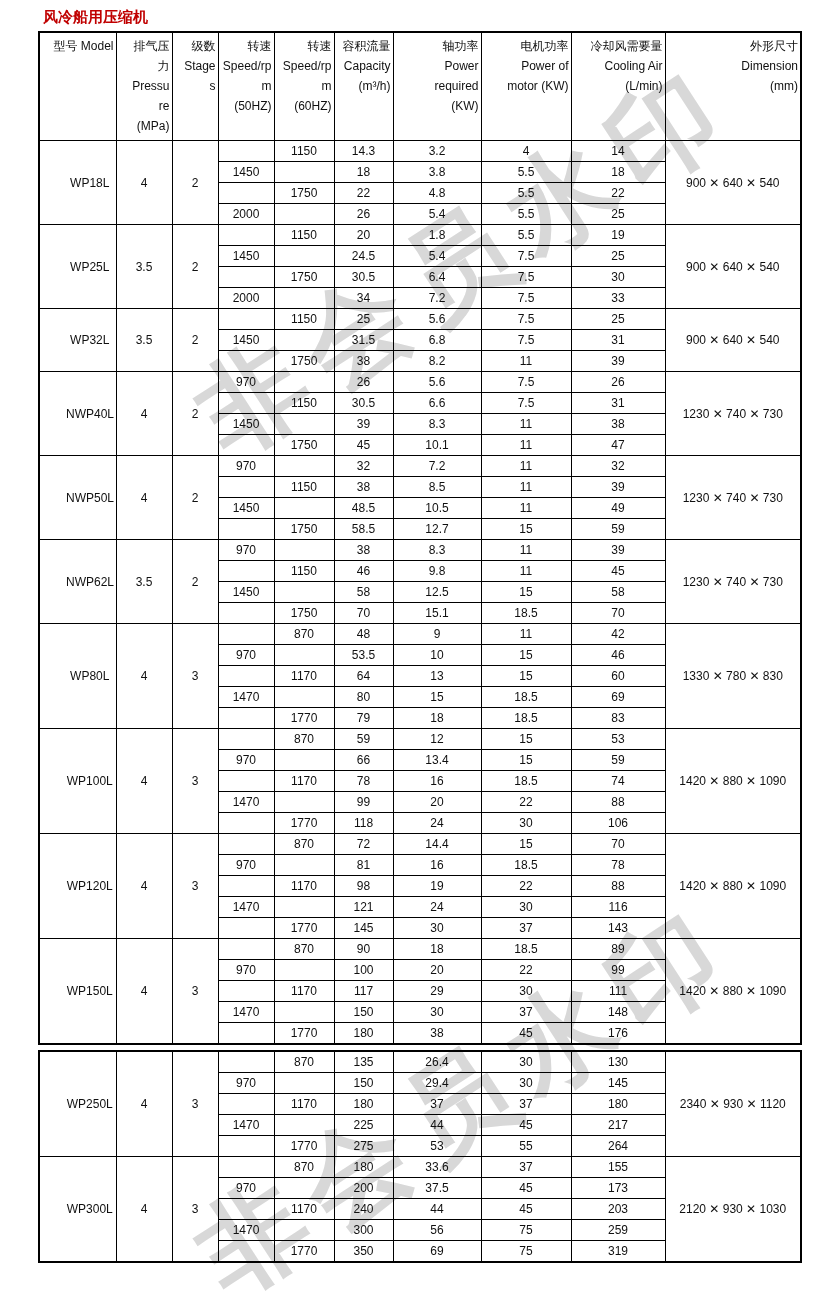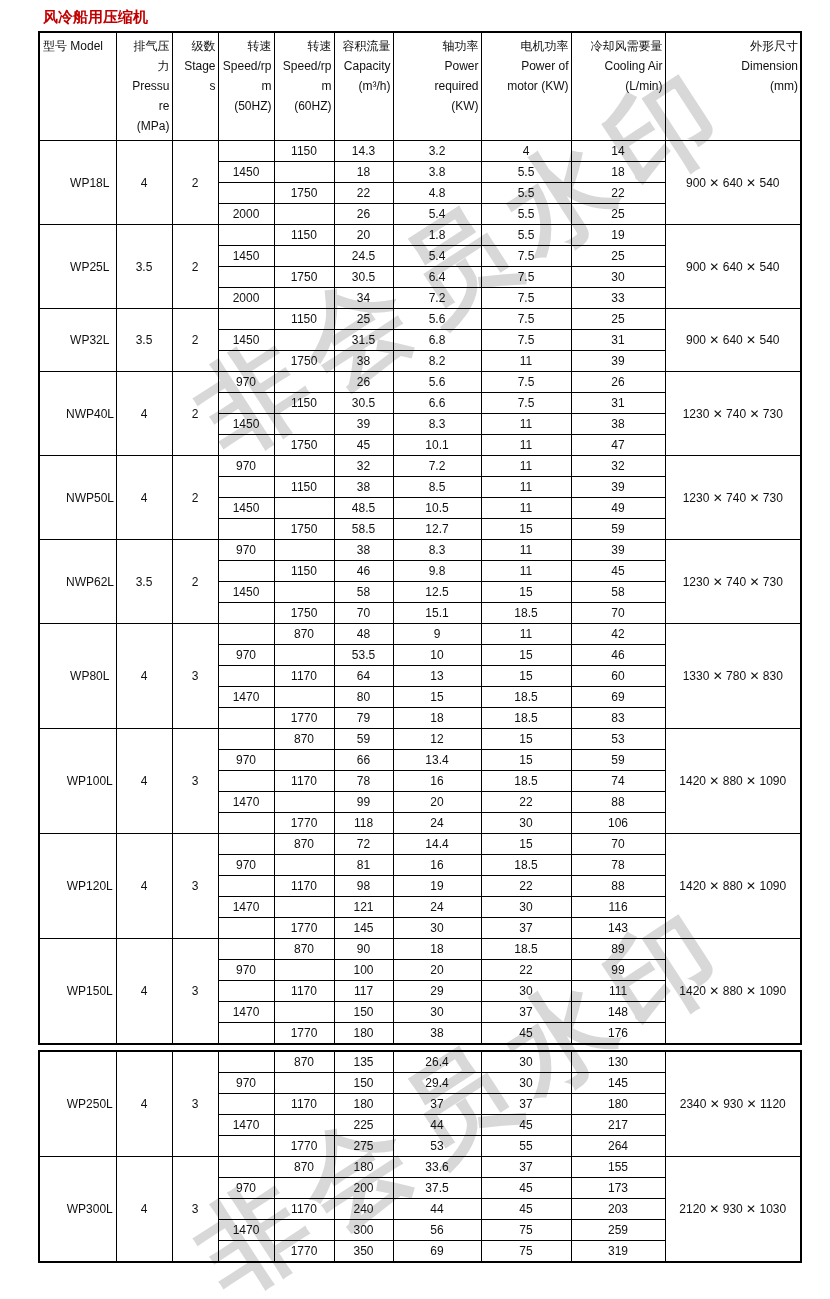--- a/index.html
+++ b/index.html
@@ -24,21 +24,21 @@
   }
   .spec th, .spec td {
     border:1px solid #000; font-size:12px; color:#101010;
     text-align:center; padding:0 2px; overflow:hidden; font-weight:normal;
     background:transparent;
   }
   .spec th {
     height:104px; vertical-align:top; padding-top:3px;
     white-space:pre-line; line-height:20px; overflow-wrap:break-word;text-align:right;
   }
-  .spec th.model-h { text-align:left; padding-left:3px; }
+  .spec th.model-h { text-align:right; padding-left:3px; }
   .spec td { height:20px; vertical-align:middle; }
   .spec td.model { font-size:12px;padding-left:26px; }
   .gap { height:5px; }
 </style>
 </head>
 <body>
 
 <div class="page">
 
   <div class="watermark" style="left:160px; top:190px;">非会员水印</div>

